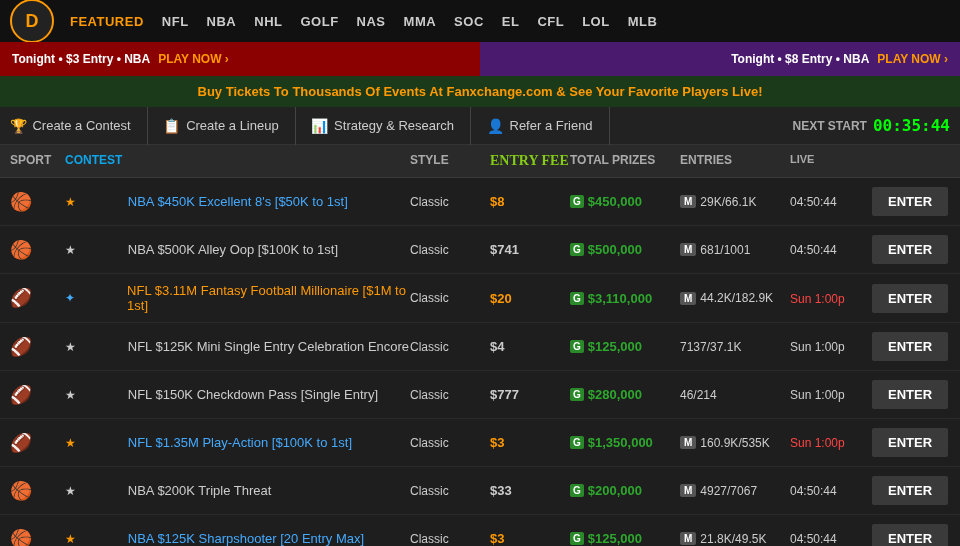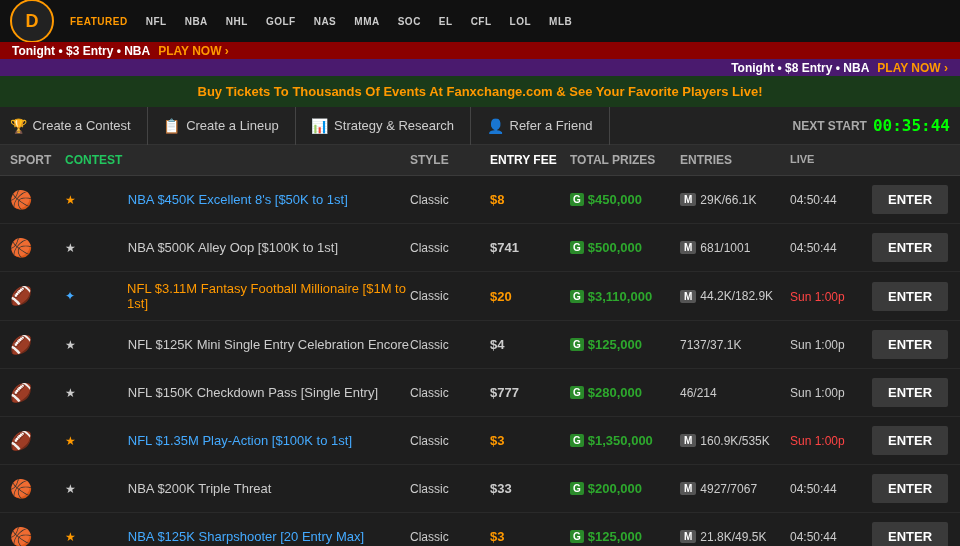--- a/index.html
+++ b/index.html
@@ -3,25 +3,25 @@
   <meta charset="utf-8">
   <style>
     * { box-sizing: border-box; margin: 0; padding: 0; }
     body { font-family: Arial, sans-serif; background: #1a1a2e; color: #fff; font-size: 13px; width: 960px; overflow-x: hidden; }
 
     
     .top-nav { background: #111; display: flex; align-items: center; padding: 0 10px; height: 42px; }
     .logo { width: 44px; height: 44px; background: #222; border-radius: 50%; display: flex; align-items: center; justify-content: center; margin-right: 16px; border: 2px solid #f90; flex-shrink: 0; }
     .logo-inner { font-size: 18px; font-weight: bold; color: #f90; }
     .nav-items { display: flex; gap: 18px; align-items: center; }
-    .nav-item { color: #ccc; font-size: 10px; font-weight: bold; cursor: pointer; text-transform: uppercase; letter-spacing: 0.5px; }
+    .nav-item { color: #ccc; font-size: 13px; font-weight: bold; cursor: pointer; text-transform: uppercase; letter-spacing: 0.5px; }
     .nav-item.active { color: #f90; }
 
     
-    .promo-bar { display: flex; height: 34px; flex-direction: column; }
+    .promo-bar { display: flex; height: 34px; }
     .promo-left { background: #8b0000; flex: 1; display: flex; align-items: center; padding: 0 12px; gap: 8px; }
     .promo-right { background: #4a1a6e; flex: 1; display: flex; align-items: center; padding: 0 12px; justify-content: flex-end; gap: 8px; }
     .promo-text { color: #fff; font-size: 12px; font-weight: bold; }
     .play-now-btn { background: transparent; border: none; color: #f90; font-size: 12px; font-weight: bold; cursor: pointer; }
 
     
     .fanx-banner { background: #1a3a1a; padding: 8px; text-align: center; }
     .fanx-text { color: #f90; font-size: 13px; font-weight: bold; }
 
     
@@ -30,23 +30,23 @@
     .sec-nav-item { display: flex; align-items: center; gap: 5px; padding: 0 16px; color: #ccc; font-size: 13px; cursor: pointer; border-right: 1px solid #444; height: 38px; }
     .sec-nav-item:first-child { padding-left: 0; }
     .sec-nav-icon { font-size: 14px; }
     .next-start { margin-left: auto; display: flex; align-items: center; gap: 6px; }
     .next-start-label { color: #aaa; font-size: 12px; font-weight: bold; }
     .next-start-time { color: #0f0; font-size: 16px; font-weight: bold; font-family: monospace; }
 
     
     .table-header { background: #2a2a2a; display: flex; align-items: flex-start; padding: 8px 10px; border-bottom: 1px solid #3a3a3a; }
     .col-sport { width: 55px; color: #aaa; font-size: 12px; font-weight: bold; text-transform: uppercase; }
-    .col-contest { flex: 1; color: #22c55e; font-size: 12px; font-weight: bold; text-transform: uppercase; }
+    .col-contest { flex: 1; color: #0ea5e9; font-size: 12px; font-weight: bold; text-transform: uppercase; }
     .col-style { width: 80px; color: #aaa; font-size: 12px; font-weight: bold; text-transform: uppercase; }
-    .col-fee { width: 80px; color: #ffffff; font-size: 12px; font-weight: bold; text-transform: uppercase; }
+    .col-fee { width: 80px; color: #84cc16; font-size: 14px; font-weight: bold; text-transform: uppercase; font-family: Liberation Serif, serif; }
     .col-prizes { width: 110px; color: #aaa; font-size: 12px; font-weight: bold; text-transform: uppercase; }
     .col-entries { width: 110px; color: #aaa; font-size: 12px; font-weight: bold; text-transform: uppercase; }
     .col-live { width: 80px; color: #aaa; font-size: 11px; font-weight: bold; text-transform: uppercase; }
     .col-action { width: 80px; }
 
     
     .table-body { background: #1e1e1e; }
     .table-row { display: flex; align-items: center; padding: 9px 10px; border-bottom: 1px solid #2a2a2a; }
     .row-sport { width: 55px; display: flex; align-items: center; }
     .sport-icon { font-size: 18px; }

